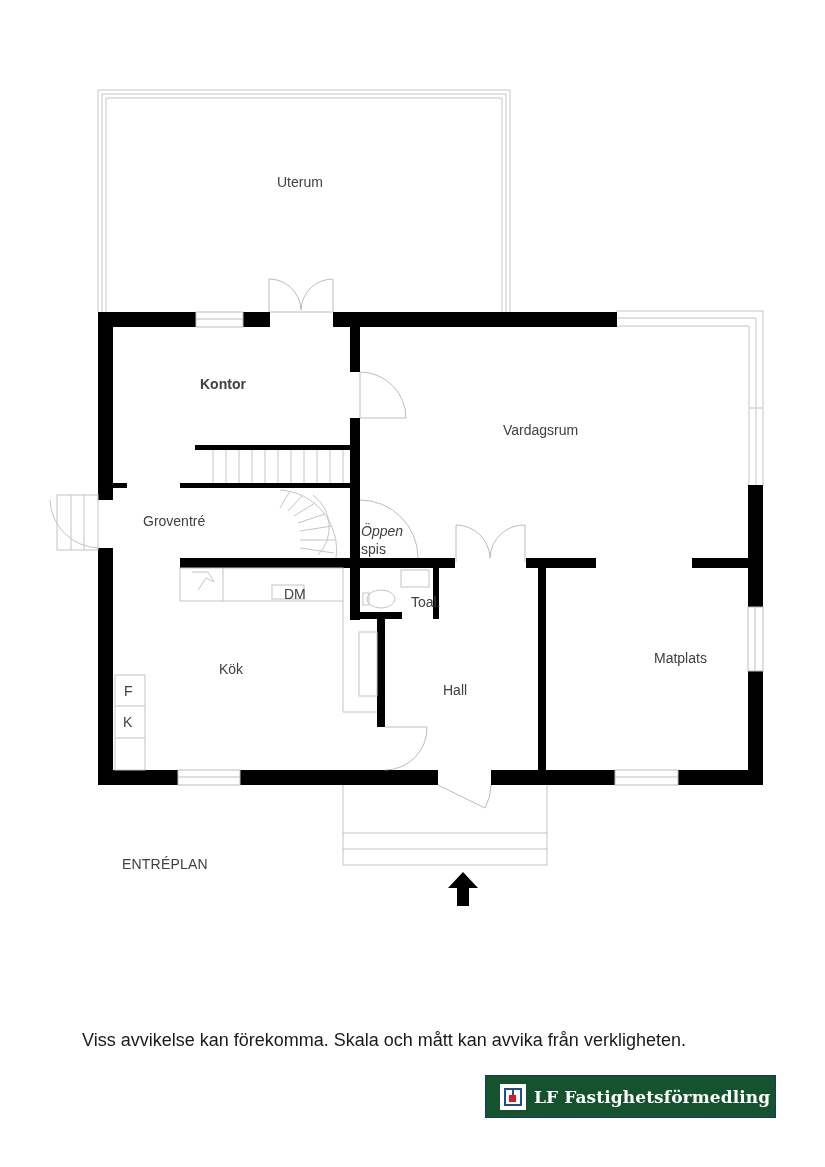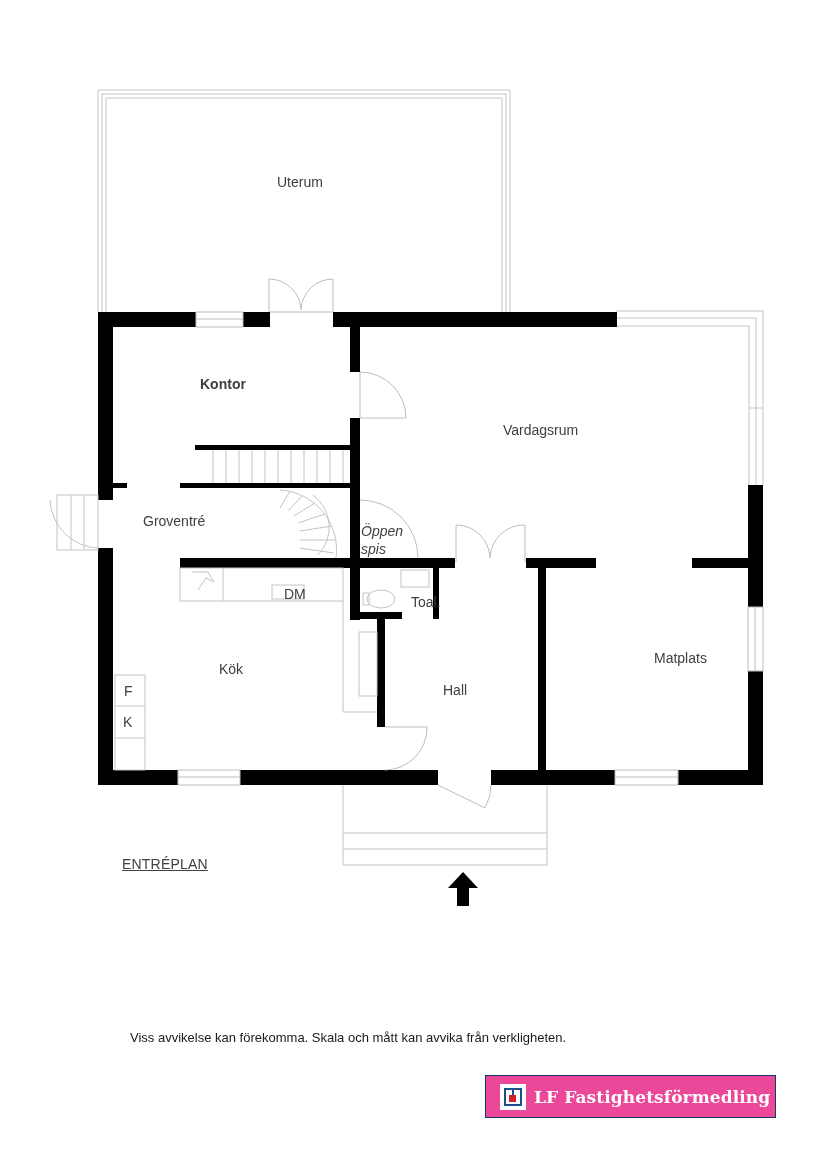--- a/index.html
+++ b/index.html
@@ -1,22 +1,22 @@
 <!DOCTYPE html>
 <html><head>
 <meta charset="utf-8">
 <style>
   html, body { margin: 0; padding: 0; background: #ffffff; }
   body { width: 825px; height: 1167px; position: relative; overflow: hidden; font-family: "Liberation Sans", sans-serif; }
   #plan { position: absolute; left: 0; top: 0; width: 825px; height: 1167px; }
   .lbl { position: absolute; font-family: "Liberation Sans", sans-serif; font-size: 14px; color: #404040; white-space: nowrap; line-height: 16px; }
   .lbl-small { font-size: 14px; }
-  .floor-name { font-size: 14px; letter-spacing: 0.2px; text-decoration: underline; }
-  .disclaimer { position: absolute; left: 82px; top: 1030px; font-size: 13px; color: #1a1a1a; white-space: nowrap; margin-left: 48px; }
-  .logo { position: absolute; left: 485px; top: 1075px; width: 291px; height: 43px; background: #ec4899; border: 1px solid #16396a; box-sizing: border-box; display: flex; align-items: center; }
+  .floor-name { font-size: 14px; letter-spacing: 0.2px; }
+  .disclaimer { position: absolute; left: 82px; top: 1030px; font-size: 18px; color: #1a1a1a; white-space: nowrap; }
+  .logo { position: absolute; left: 485px; top: 1075px; width: 291px; height: 43px; background: #14532d; border: 1px solid #16396a; box-sizing: border-box; display: flex; align-items: center; }
   .logo-mark { width: 26px; height: 26px; margin-left: 14px; margin-right: 8px; position: relative; background: #ffffff; box-sizing: border-box; }
   .logo-mark .inner { position: absolute; left: 4px; top: 4px; width: 18px; height: 18px; border: 2px solid #1f4e8c; box-sizing: border-box; }
   .logo-mark .bar { position: absolute; left: 12px; top: 4px; width: 2px; height: 12px; background: #1f4e8c; }
   .logo-mark .red { position: absolute; left: 9px; top: 11px; width: 7px; height: 7px; background: #d21f26; }
   .logo-text { color: #ffffff; font-family: "DejaVu Serif", serif; font-weight: bold; font-size: 17px; letter-spacing: 0.1px; }
 </style>
 </head>
 <body>
 
 <svg id="plan" viewBox="0 0 825 1167" xmlns="http://www.w3.org/2000/svg">
@@ -170,21 +170,21 @@
   </g>
 
   <path d="M463 872 L478 888 L469 888 L469 906 L457 906 L457 888 L448 888 Z" fill="#000000"></path>
 </svg>
 
 <div class="lbl" style="left:277px; top:174px;">Uterum</div>
 <div class="lbl" style="left:200px; top:376px;font-weight:bold;">Kontor</div>
 <div class="lbl" style="left:503px; top:422px;">Vardagsrum</div>
 <div class="lbl" style="left:143px; top:513px;">Groventré</div>
 <div class="lbl" style="left:361px; top:523px;font-style:italic;">Öppen</div>
-<div class="lbl" style="left:361px; top:541px;font-style:italic;">spis</div>
+<div class="lbl" style="left:361px; top:541px;">spis</div>
 <div class="lbl" style="left:219px; top:661px;">Kök</div>
 <div class="lbl" style="left:399px; top:594px;margin-left:12px;">Toal.</div>
 <div class="lbl" style="left:443px; top:682px;">Hall</div>
 <div class="lbl" style="left:619px; top:650px;margin-left:35px;">Matplats</div>
 
 <div class="lbl lbl-small" style="left:243px; top:586px;margin-left:41px;">DM</div>
 <div class="lbl lbl-small" style="left:124px; top:683px;">F</div>
 <div class="lbl lbl-small" style="left:123px; top:714px;">K</div>
 
 <div class="lbl floor-name" style="left:122px; top:856px;">ENTRÉPLAN</div>

